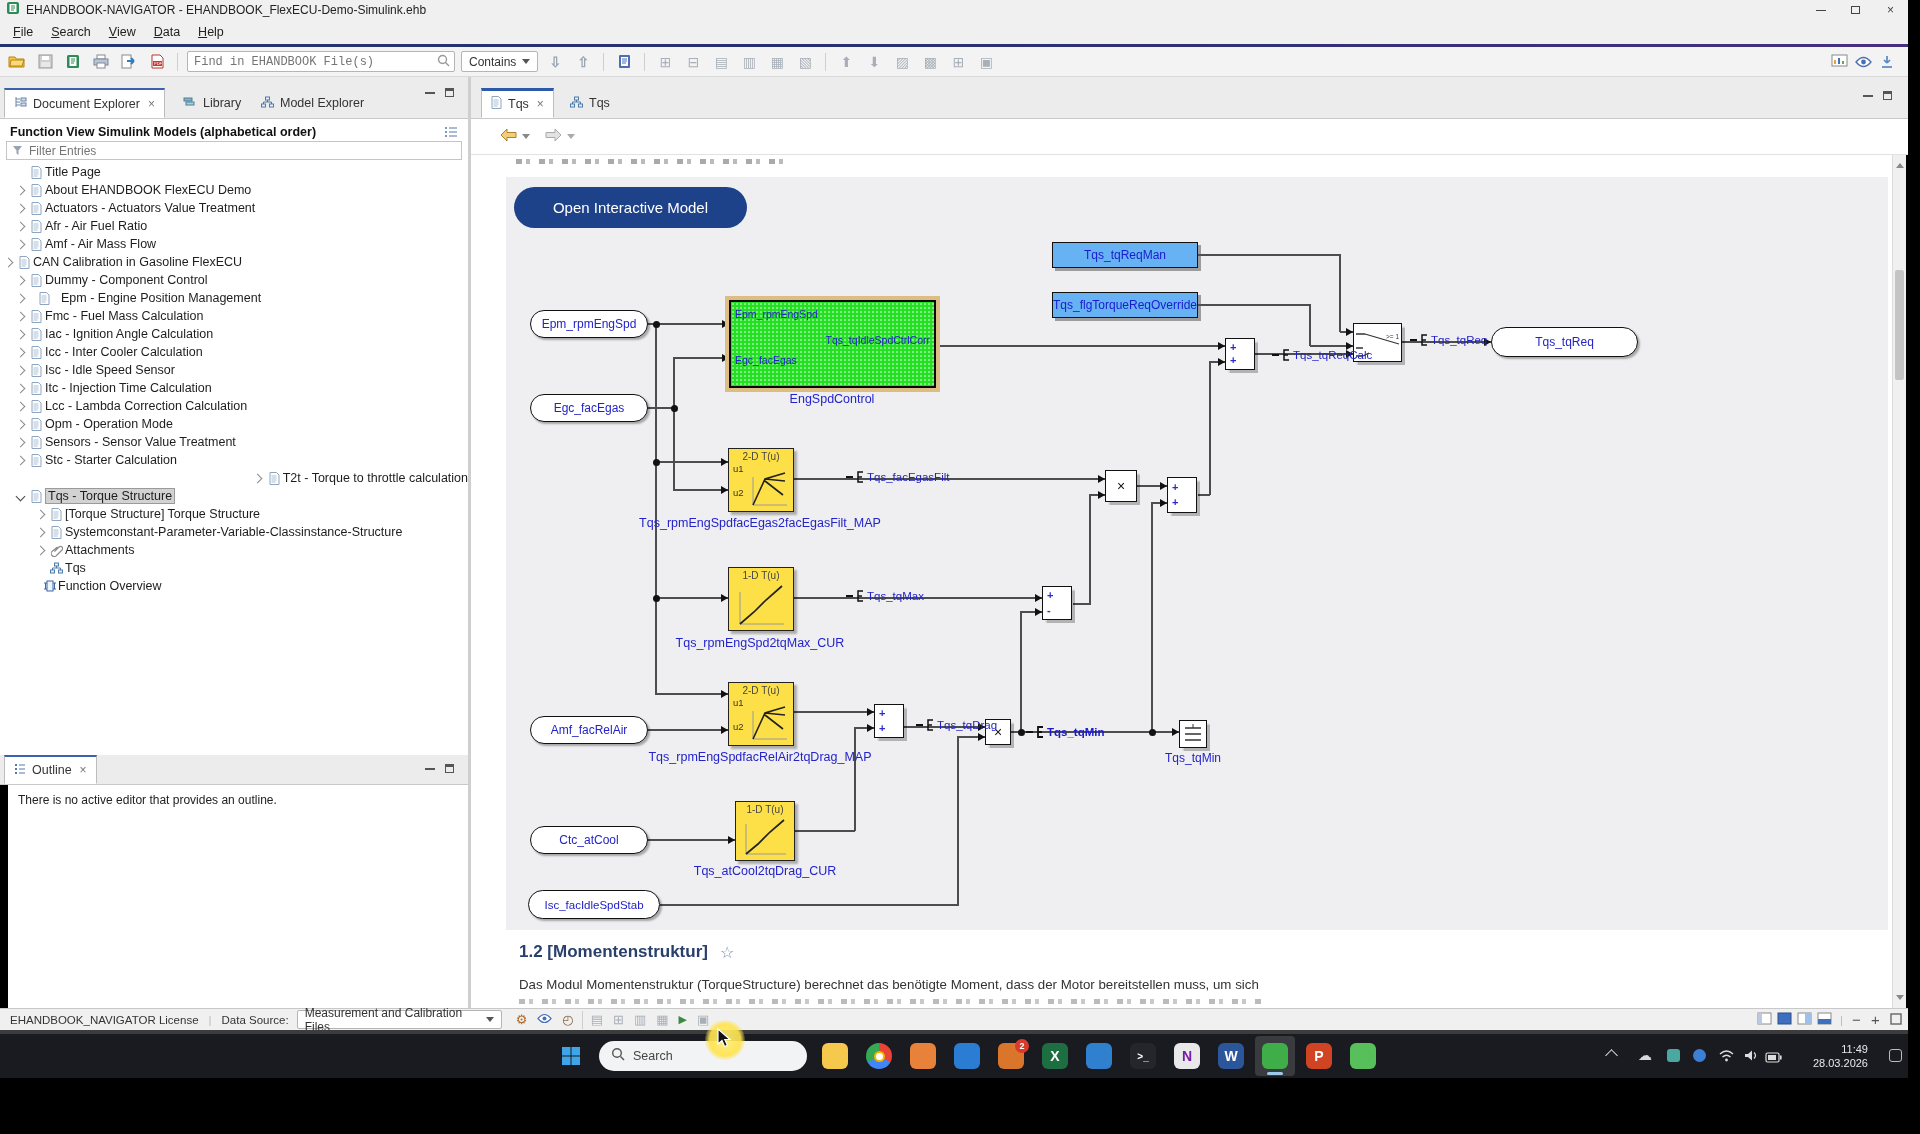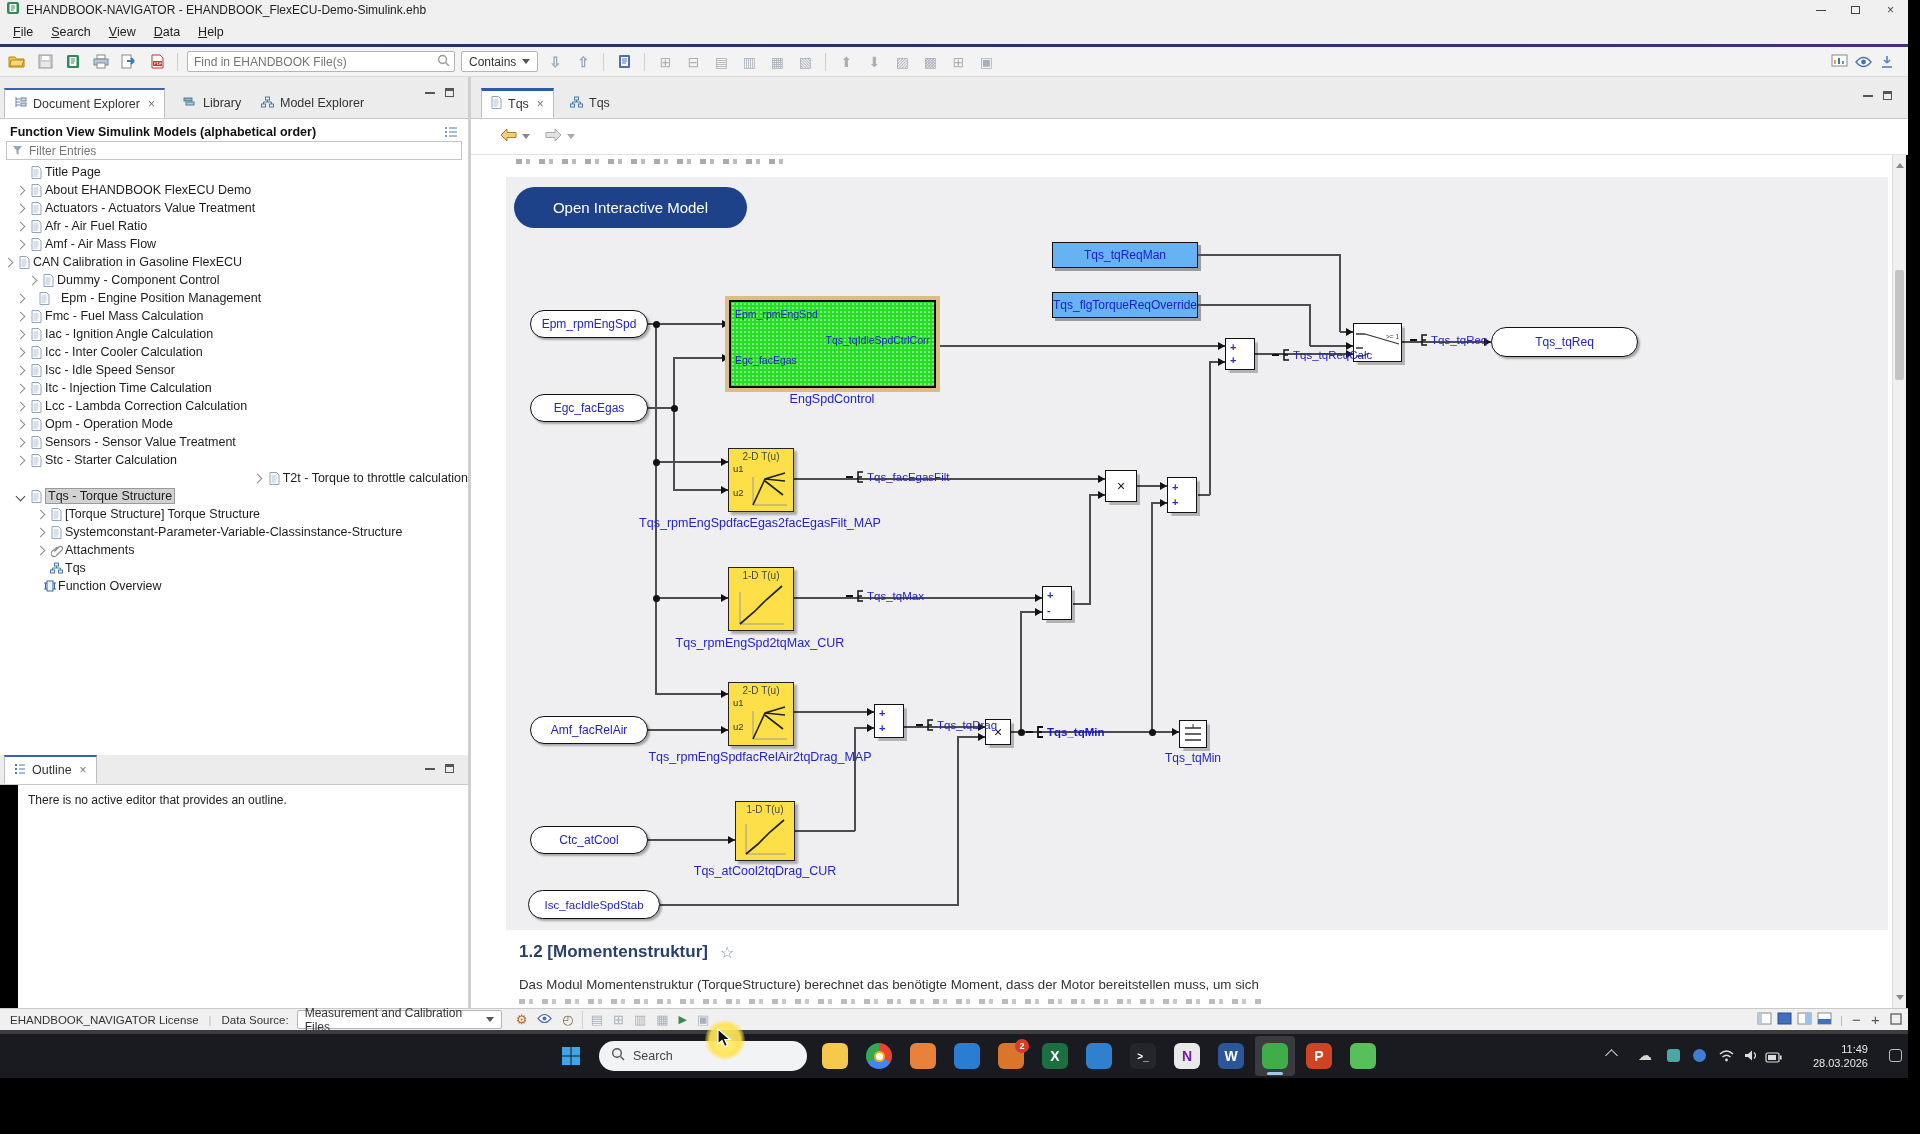--- a/index.html
+++ b/index.html
@@ -15,21 +15,21 @@
 .wb-min{width:10px;height:1px;background:#444}
 .wb-max{width:9px;height:8px;border:1px solid #444}
 .menubar{left:0;top:20px;width:1908px;height:24px;background:#f0f0f0;display:flex;align-items:center;padding-left:4px}
 .menu-item{display:inline-block;padding:2px 9px;font-size:12.5px;color:#222}
 .menu-item::first-letter{text-decoration:underline}
 .navline{left:0;top:44px;width:1908px;height:3px;background:linear-gradient(90deg,#23346e 0%,#28306e 45%,#46307e 100%)}
 .toolbar{left:0;top:47px;width:1908px;height:30px;background:#f3f3f3;border-bottom:1px solid #d9d9d9;display:flex;align-items:center;padding-left:6px;gap:6px}
 .tbi{width:22px;height:22px;display:flex;align-items:center;justify-content:center}
 .tbsep{width:1px;height:18px;background:#cfcfcf;margin:0 3px}
 .findbox{width:268px;height:21px;background:#fff;border:1px solid #b5b5b5;border-radius:2px;display:flex;align-items:center;padding:0 4px 0 6px}
-.findbox input{border:0;outline:0;flex:1;font-size:12px;color:#0369a1;font-family:Liberation Sans, sans-serif;background:transparent}
+.findbox input{border:0;outline:0;flex:1;font-size:12px;color:#0369a1;font-family:Liberation Mono, monospace;background:transparent}
 .selbox{height:21px;background:#fff;border:1px solid #b5b5b5;border-radius:2px;display:flex;align-items:center;gap:6px;padding:0 7px;font-size:12px;color:#333}
 .caret{width:0;height:0;border:4px solid transparent;border-top:5px solid #555;margin-top:4px}
 .gray-glyph{font-size:14px;color:#a9afb8;line-height:1}
 .arrow-glyph{font-size:14px;color:#9aa4b2;font-weight:bold}
 
 .pane-strip{background:#ececec;border-bottom:1px solid #c9c9c9}
 .ptab{position:absolute;bottom:0;height:30px;display:flex;align-items:center;gap:6px;padding:0 9px;font-size:12.5px;color:#333;white-space:nowrap}
 .ptab.active{background:#fff;border:1px solid #bdbdbd;border-bottom:1px solid #fff;border-top:2px solid #3a62ad}
 .xclose{font-size:12px;color:#777;margin-left:2px}
 .minmax{display:flex;gap:10px;position:absolute;align-items:center}
@@ -325,21 +325,21 @@
             <span class="chev right"></span>
           </span>
           <span style="width: 17px; display: inline-flex; justify-content: center;">
             <svg width="11" height="13" viewBox="0 0 11 13">
               <path d="M1 .5h6.5L10 3v9.5H1z" fill="#fdfdfd" stroke="#8fa6c0"></path>
               <path d="M2.5 4h5M2.5 6h5M2.5 8h5M2.5 10h4" stroke="#9db3cc" stroke-width=".8"></path>
             </svg>
           </span>
           <span class="tlabel">CAN Calibration in Gasoline FlexECU</span>
         </div>
-        <div class="trow" style="padding-left: 24px;">
+        <div class="trow" style="padding-left: 12px;">
           <span style="width: 16px; display: inline-flex; justify-content: center;">
             <span class="chev right"></span>
           </span>
           <span style="width: 17px; display: inline-flex; justify-content: center;">
             <svg width="11" height="13" viewBox="0 0 11 13">
               <path d="M1 .5h6.5L10 3v9.5H1z" fill="#fdfdfd" stroke="#8fa6c0"></path>
               <path d="M2.5 4h5M2.5 6h5M2.5 8h5M2.5 10h4" stroke="#9db3cc" stroke-width=".8"></path>
             </svg>
           </span>
           <span class="tlabel">Dummy - Component Control</span>
@@ -559,21 +559,21 @@
             <path d="M5 10h6" stroke="#5577aa"></path>
           </svg></span>
       <span>Outline</span>
       <span class="xclose">×</span>
     </div>
     <div class="minmax" style="right:14px;top:9px">
       <span class="mm-bar"></span>
       <span class="mm-box"></span>
     </div>
   </div>
-  <div class="abs" style="left:18px;top:785px;width:496px;height:223px;background:#fff">
+  <div class="abs" style="left:8px;top:785px;width:496px;height:223px;background:#fff">
     <div style="position:absolute;left:10px;top:8px;font-size:12px;color:#222">There is no active editor that provides an outline.</div>
   </div>
 
   <div class="abs" style="left:468px;top:77px;width:3px;height:931px;background:#cfcfcf"></div>
 
   <div class="abs pane-strip" style="left:471px;top:77px;width:1437px;height:42px">
     <div class="ptab active" style="left:10px;border-top:3px solid #2c5aa8">
       <span><svg width="11" height="13" viewBox="0 0 11 13">
             <path d="M1 .5h6.5L10 3v9.5H1z" fill="#fdfdfd" stroke="#8fa6c0"></path>
             <path d="M2.5 4h5M2.5 6h5M2.5 8h5M2.5 10h4" stroke="#9db3cc" stroke-width=".8"></path>

